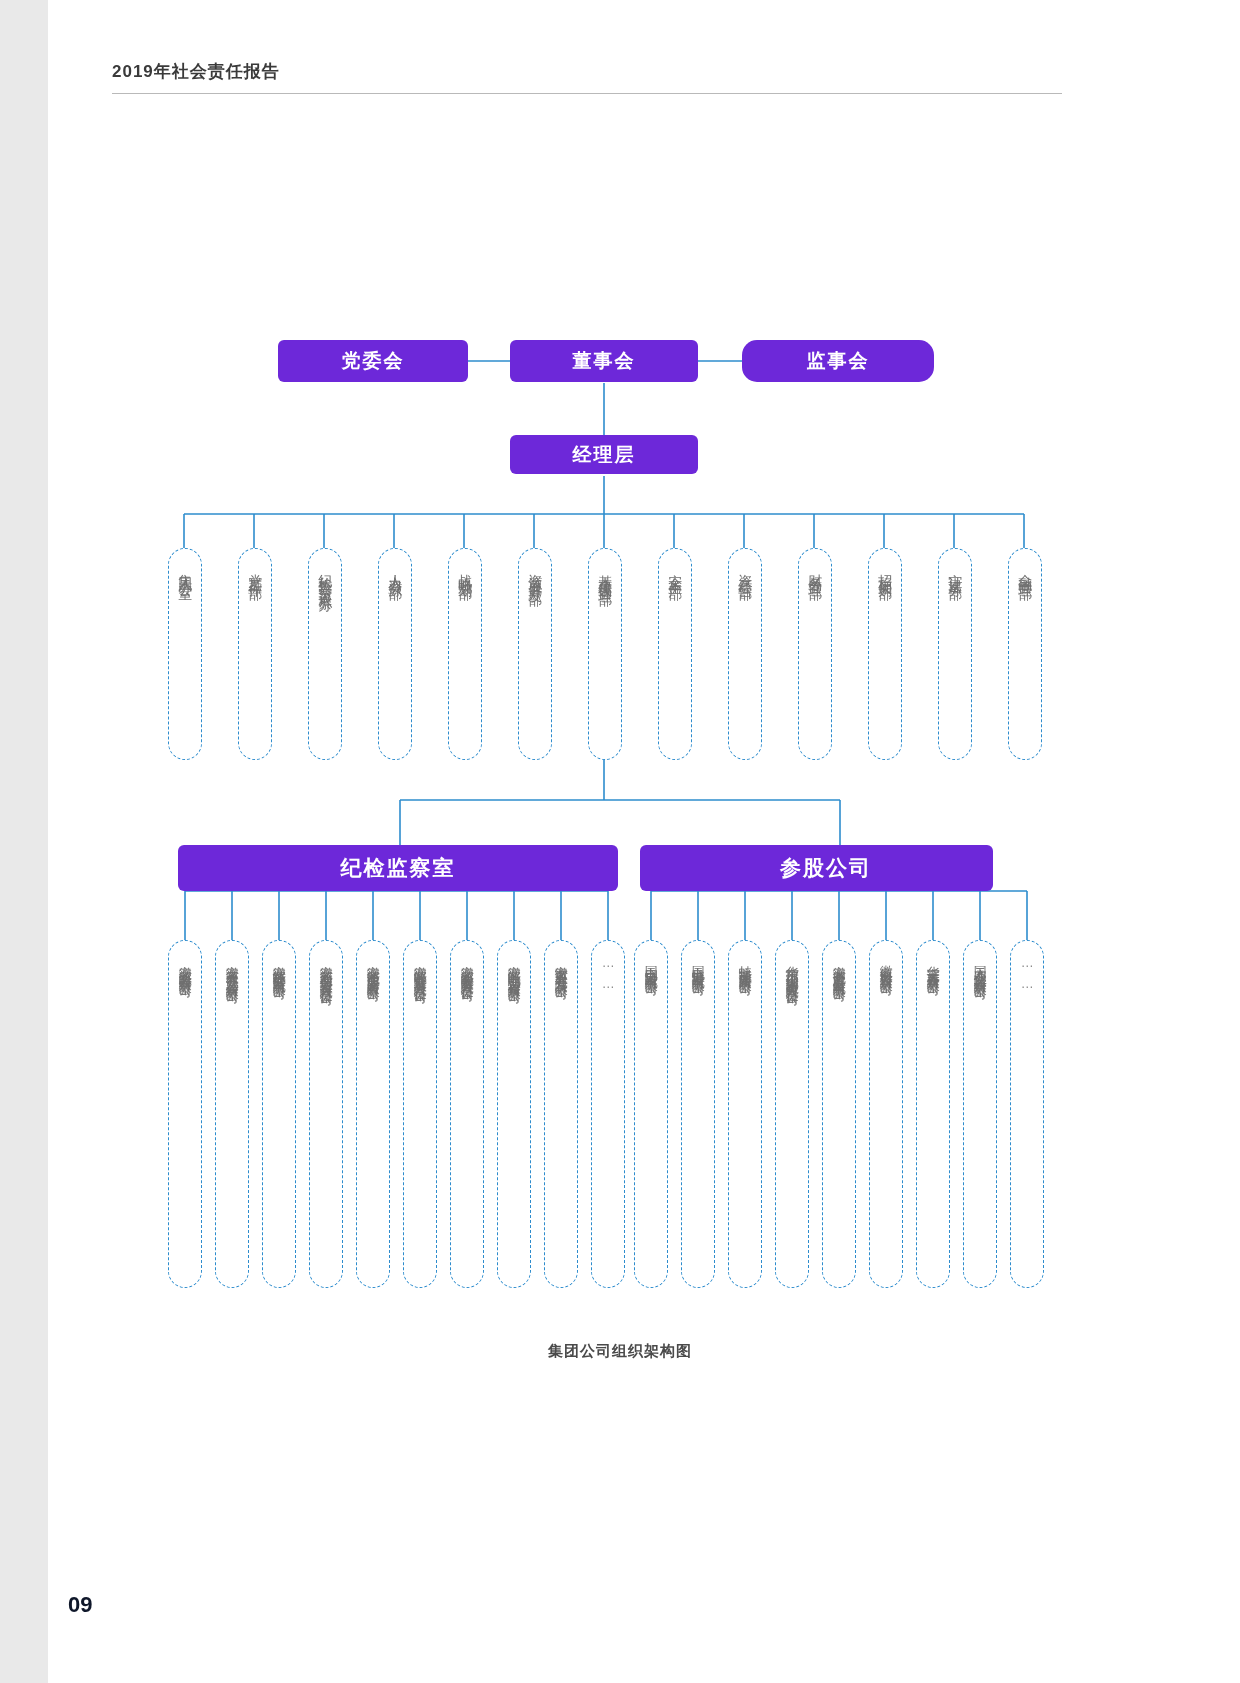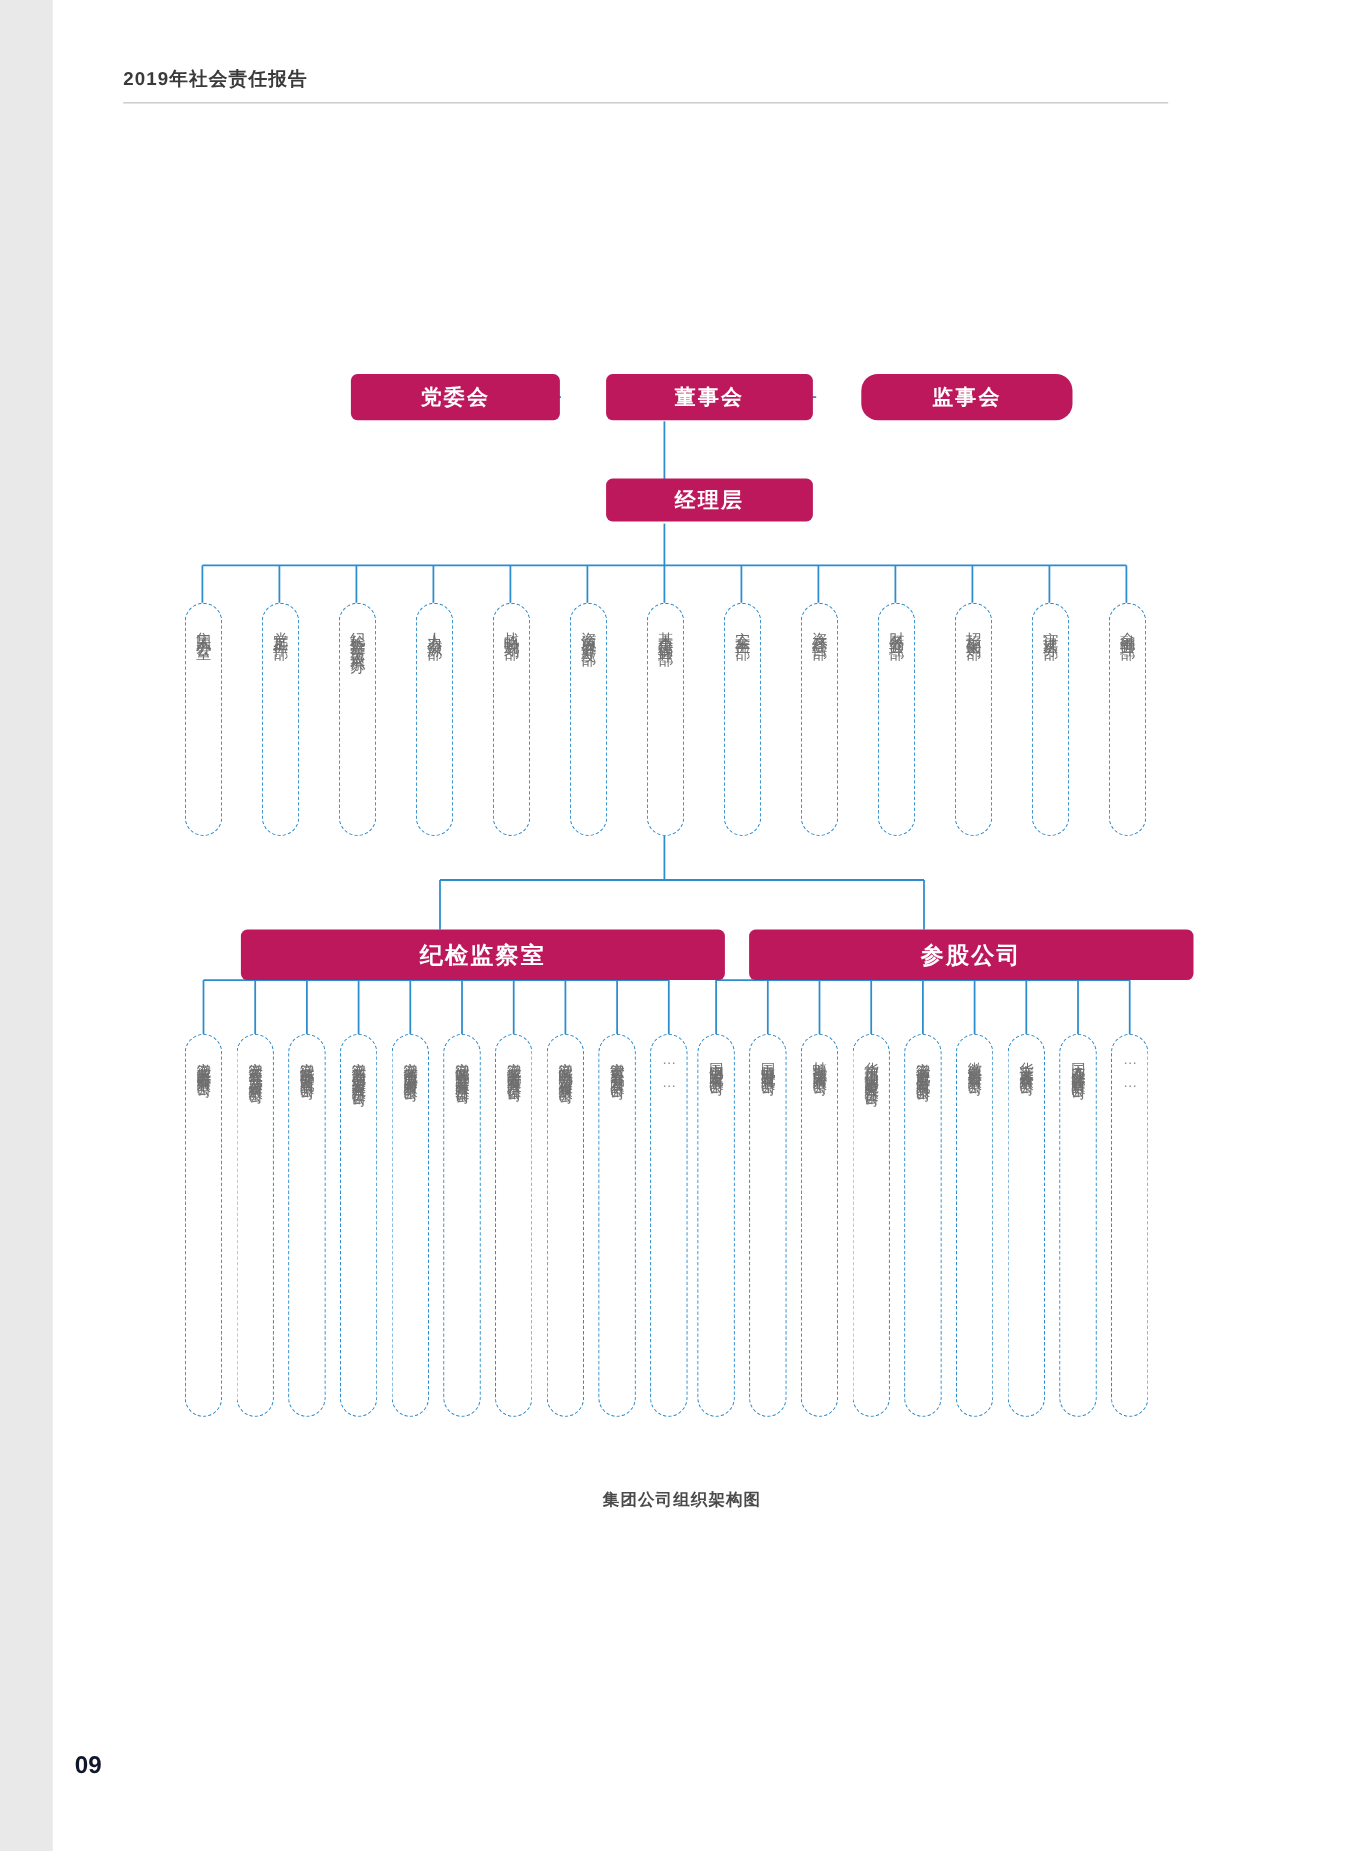--- a/index.html
+++ b/index.html
@@ -31,25 +31,25 @@
   }
 
   
   .chart {
     position:absolute; left:0; top:0; width:1240px; height:1683px;
   }
   .chart svg { position:absolute; left:0; top:0; }
 
   .node-blue {
     position:absolute;
-    background:#be185d;
+    background:#6d28d9;
     color:#ffffff;
     border-radius:6px;
     display:flex; align-items:center; justify-content:center;
-    font-size:19px; font-weight:bold; letter-spacing:2px;margin-left:41px;
+    font-size:19px; font-weight:bold; letter-spacing:2px;
   }
   .node-blue.big { font-size:21px; }
 
   .dept {
     position:absolute;
     border:1px dashed #2d8ccd;
     border-radius:20px;
     box-sizing:border-box;
     display:flex; align-items:flex-start; justify-content:center;
     padding-top:14px;
@@ -77,21 +77,21 @@
     font-size:13px;
     color:#6f6f6f;
     letter-spacing:2px;
     line-height:1.2;
   }
   .sub.ellipsis span { letter-spacing:6px; color:#8a8a8a; }
   .caption {
     position:absolute;
     width:1240px; text-align:center;
     top:1342px; left:0;
-    font-size:15px; color:#4a4a4a; font-weight:bold; letter-spacing:1px;margin-top:12px;
+    font-size:15px; color:#4a4a4a; font-weight:bold; letter-spacing:1px;
   }
 </style>
 </head>
 <body>
 
 <div class="left-bar"></div>
 
 <div class="page-header">
   <div class="title">2019年社会责任报告</div>
   <div class="rule"></div>
@@ -195,21 +195,21 @@
       <span>招标采购部</span>
     </div>
   <div class="dept" style="left:938px; top:548px; width:34px; height:212px;">
       <span>审计法务部</span>
     </div>
   <div class="dept" style="left:1008px; top:548px; width:34px; height:212px;">
       <span>金融管理部</span>
     </div>
 
   <div class="node-blue big" style="left:178px; top:845px; width:440px; height:46px;">纪检监察室</div>
-  <div class="node-blue big" style="left:640px; top:845px; width:404px; height:46px;">参股公司</div>
+  <div class="node-blue big" style="left:640px; top:845px; width:334px; height:46px;padding-left:19px;">参股公司</div>
 
   <div class="sub" style="left:168px; top:940px; width:34px; height:348px;">
       <span>安徽省皖能股份有限公司</span>
     </div>
   <div class="sub" style="left:215px; top:940px; width:34px; height:348px;">
       <span>安徽省天然气开发股份有限公司</span>
     </div>
   <div class="sub" style="left:262px; top:940px; width:34px; height:348px;">
       <span>安徽皖能环保发电有限公司</span>
     </div>

